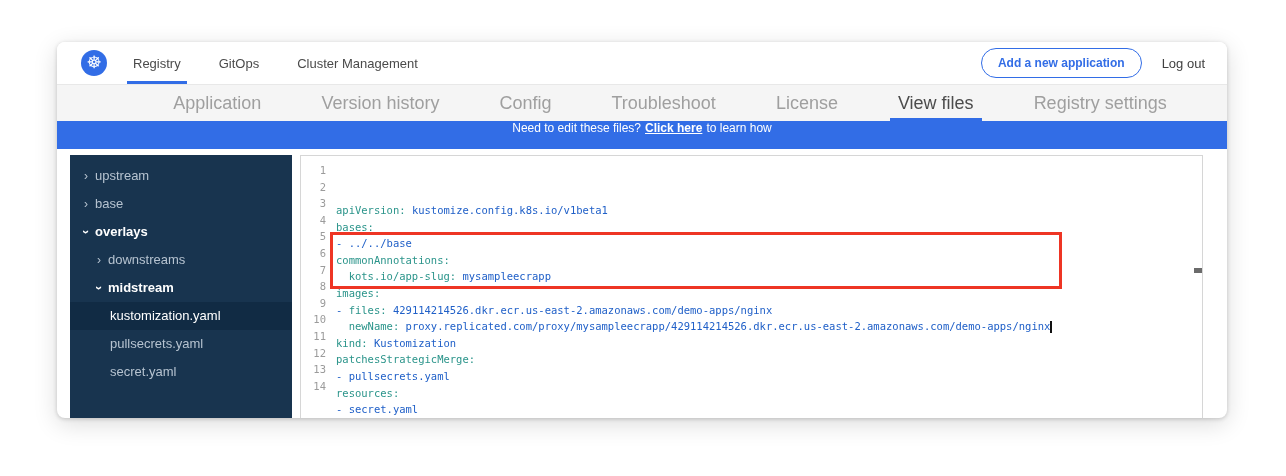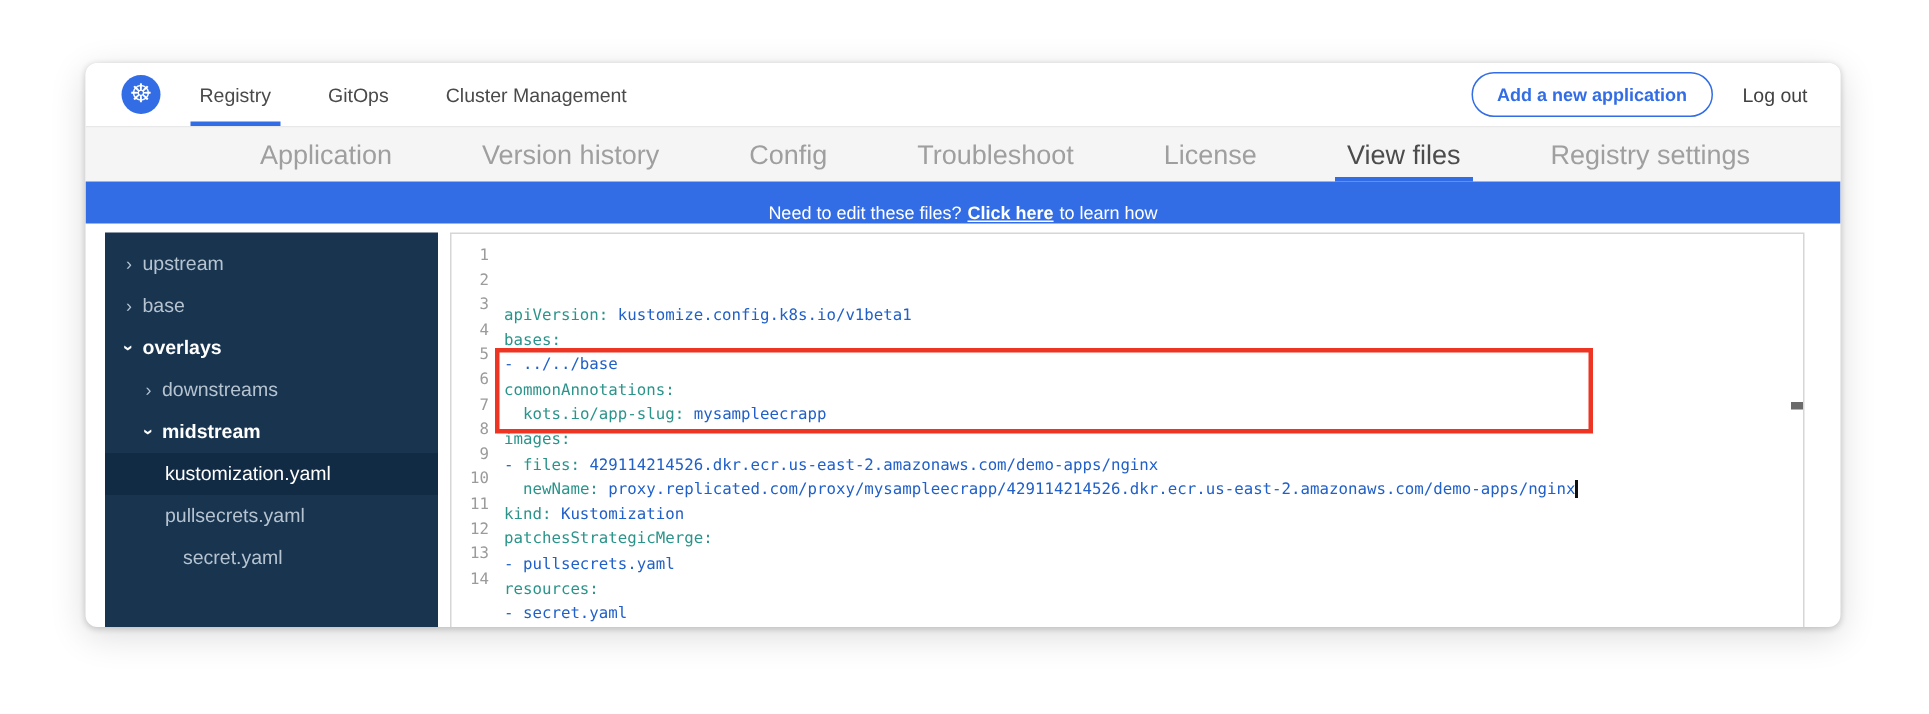--- a/index.html
+++ b/index.html
@@ -27,21 +27,21 @@
     border-radius:15px; padding:7px 16px; cursor:pointer; margin-right:20px;
   }
   .logout { font-size:13px; color:#414141; cursor:pointer; text-decoration:none; }
   
   .subnav { height:36px; background:#f5f5f5; display:flex; justify-content:center; }
   .subnav-tabs { display:flex; align-items:stretch; margin-left:56px; }
   .sub-tab { position:relative; display:flex; align-items:center; padding:0 8px; margin:0 22px; font-size:18px; color:#9f9f9f; cursor:pointer; }
   .sub-tab.active { color:#4c4c4c; }
   .sub-tab.active::after { content:""; position:absolute; left:0; right:0; bottom:0; height:3px; background:var(--accent,#326de6); }
   
-  .banner { height:28px; background:var(--banner,#326de6); color:#fff; font-size:12px; display:flex; align-items:flex-end; justify-content:center; }
+  .banner { height:28px; background:var(--banner,#326de6); color:#fff; font-size:12px; display:flex; align-items:flex-start; justify-content:center; }
   .banner-link { color:#fff; font-weight:bold; text-decoration:underline; margin:0 4px; cursor:pointer; }
   
   .content { position:relative; height:269px; overflow:hidden; }
   .tree {
     position:absolute; left:13px; top:6px; width:222px; height:264px;
     background:var(--sidebar,#18344f); color:#b6c3d0; font-size:13px; padding-top:7px;
   }
   .tree-item { position:relative; height:28px; line-height:28px; white-space:nowrap; cursor:pointer; }
   .tree-item .chev { display:inline-block; font-size:12px; margin-right:7px; color:inherit; }
   .tree-item .chev.open { transform:rotate(90deg); }
@@ -107,21 +107,21 @@
 
     <div class="content">
       <aside class="tree" id="file-tree">
           <div class="tree-item" style="padding-left: 14px;"><span class="chev">›</span><span>upstream</span></div>
           <div class="tree-item" style="padding-left: 14px;"><span class="chev">›</span><span>base</span></div>
           <div class="tree-item bold" style="padding-left: 14px;"><span class="chev open">›</span><span>overlays</span></div>
           <div class="tree-item" style="padding-left: 27px;"><span class="chev">›</span><span>downstreams</span></div>
           <div class="tree-item bold" style="padding-left: 27px;"><span class="chev open">›</span><span>midstream</span></div>
           <div class="tree-item bold selected" style="padding-left: 40px;"><span>kustomization.yaml</span></div>
           <div class="tree-item" style="padding-left: 40px;"><span>pullsecrets.yaml</span></div>
-          <div class="tree-item" style="padding-left: 52px;"><span>secret.yaml</span></div>
+          <div class="tree-item" style="padding-left: 40px;"><span>secret.yaml</span></div>
         </aside>
       <div class="editor">
         <div class="code-wrap" id="code-lines">
             <div class="code-line">
               <span class="gutter">1</span>
               <span class="code"><span class="seg-key">apiVersion:</span><span class="seg-plain"> </span><span class="seg-val">kustomize.config.k8s.io/v1beta1</span></span>
             </div>
             <div class="code-line">
               <span class="gutter">2</span>
               <span class="code"><span class="seg-key">bases:</span></span>

